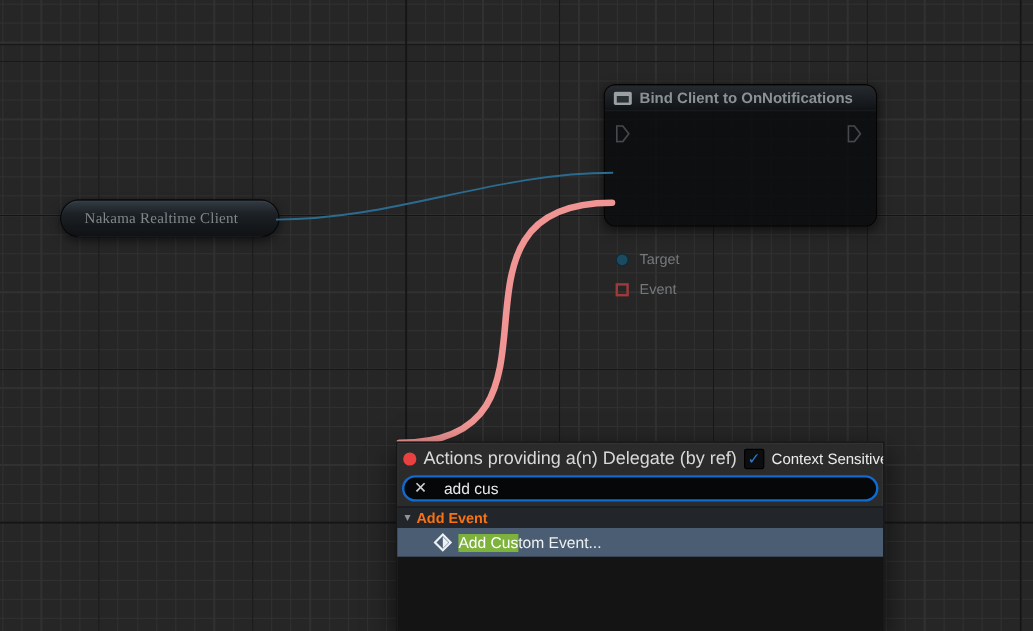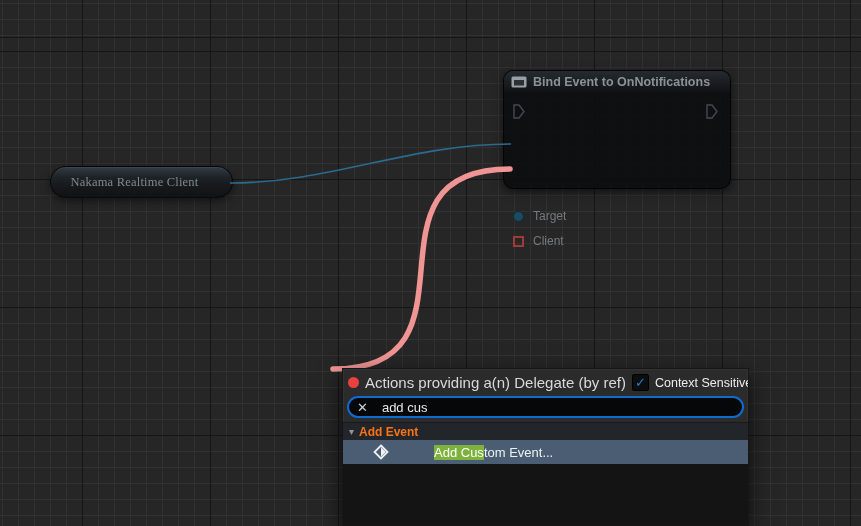--- a/index.html
+++ b/index.html
@@ -50,21 +50,21 @@
   .pin-row{position:absolute;left:9px;display:flex;align-items:center;gap:9px;}
   .pin-row.target{top:138px;justify-content:space-between;}
   .pin-row.event{top:163px;}
   .pin-circle{width:11px;height:11px;border-radius:50%;background:#1c4a61;border:1px solid #0e2a38;box-sizing:border-box;}
   .pin-square{width:11px;height:11px;border:2px solid #a03a3a;box-sizing:border-box;background:transparent;}
   .pin-label{color:#75797c;font-size:12px;}
   .pin-row{left:auto;} 
   .bind-node .pin-row{position:absolute;left:9px;}
   
   .menu{
-    position:absolute;left:342px;top:368px;width:407px;height:158px;
+    position:absolute;left:330px;top:368px;width:407px;height:158px;
     background:#2b2b2b;box-sizing:border-box;
     border:1px solid #161616;
     box-shadow:0 8px 22px rgba(0,0,0,0.65), inset 0 0 0 1px rgba(255,255,255,0.04);
     display:flex;flex-direction:column;overflow:hidden;
   }
   .menu-title-row{
     height:27px;display:flex;align-items:center;gap:6px;padding:0 5px;
     white-space:nowrap;overflow:hidden;flex:none;
   }
   .dot{width:11px;height:11px;border-radius:50%;background:#e8413f;flex:none;}
@@ -89,54 +89,54 @@
   .cat-row{
     height:17px;background:#22252a;display:flex;align-items:center;
     padding:0 6px;gap:5px;flex:none;border-top:1px solid #17191c;
   }
   .tri{color:#8f959a;font-size:10px;line-height:1;}
   .cat-label{color:#f97316;font-size:12px;font-weight:bold;}
   .item-row{
     height:24px;background:#4a5d72;display:flex;align-items:center;
     padding-left:30px;gap:5px;flex:none;
   }
-  .item-text{font-size:13px;color:#eef0f2;white-space:nowrap;margin-left:40px;}
+  .item-text{font-size:13px;color:#eef0f2;white-space:nowrap;}
   .item-text .hl{background:#7db33c;color:#ffffff;}
   .menu-empty{flex:1;background:#141414;}
 </style>
 </head>
 <body>
 
 <div class="stage">
 
   <div class="var-node">
     <span>Nakama Realtime Client</span>
   </div>
 
   <div class="bind-node">
     <div class="bind-header">
       <svg width="16" height="12" viewBox="0 0 16 12">
         <rect x="0.5" y="0.5" width="15" height="11" rx="1.5" fill="#99a1a6"></rect>
         <rect x="3" y="4" width="10" height="5.5" fill="#2b3134"></rect>
       </svg>
-      <span class="bind-title">Bind Event to OnNotifications</span>
+      <span class="bind-title">Bind Client to OnNotifications</span>
     </div>
     <svg class="exec-pin left" width="12" height="15" viewBox="0 0 12 15">
       <polygon points="1,1 6,1 11,7.5 6,14 1,14" fill="none" stroke="#45494d" stroke-width="1.4"></polygon>
     </svg>
     <svg class="exec-pin right" width="12" height="15" viewBox="0 0 12 15">
       <polygon points="1,1 6,1 11,7.5 6,14 1,14" fill="none" stroke="#45494d" stroke-width="1.4"></polygon>
     </svg>
     <div class="pin-row target">
       <span class="pin-circle"></span>
       <span class="pin-label">Target</span>
     </div>
     <div class="pin-row event">
       <span class="pin-square"></span>
-      <span class="pin-label">Client</span>
+      <span class="pin-label">Event</span>
     </div>
   </div>
 
   <svg class="wires" width="861" height="526" viewBox="0 0 861 526">
     <path d="M 230 183 C 330 183, 410 144, 511 144" fill="none" stroke-width="1.6" stroke="#2b6b8f"></path>
     <path d="M 510 169 C 350 169, 492 369, 333 369" fill="none" stroke-width="5.5" stroke-linecap="round" stroke="#f19494"></path>
   </svg>
 
   <div class="menu">
     <div class="menu-title-row">

